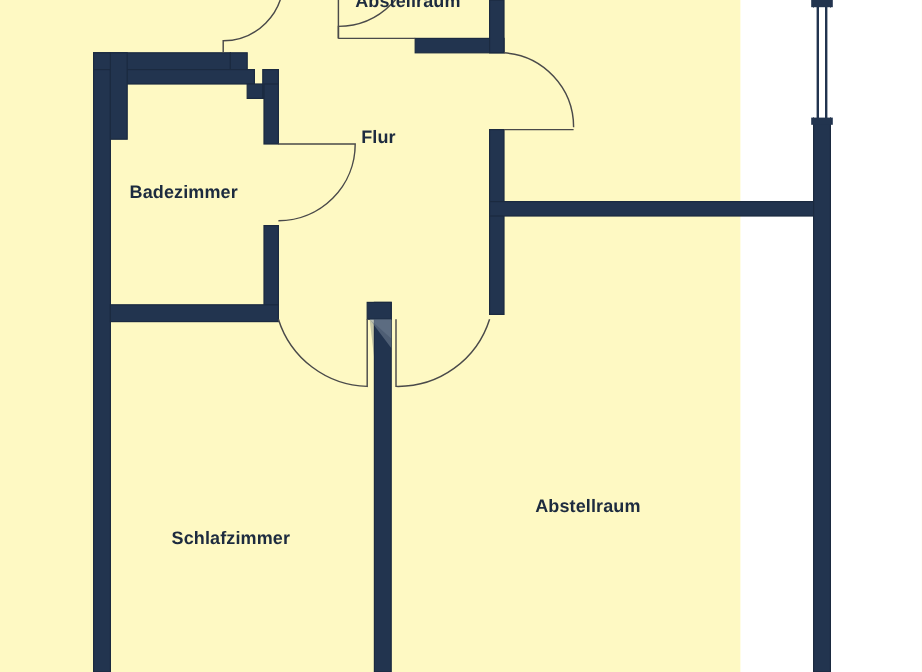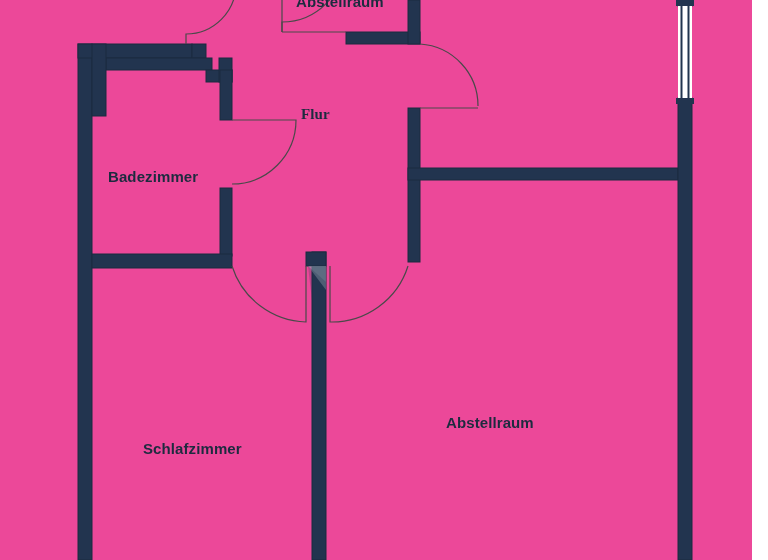--- a/index.html
+++ b/index.html
@@ -9,23 +9,23 @@
     background: #ffffff;
   }
   body {
     width: 768px;
     height: 560px;
     overflow: hidden;
     font-family: "Liberation Sans", sans-serif;
   }
   #floorplan-root {
     position: relative;
-    width: 752px;
+    width: 617px;
     height: 560px;
-    background: #ec4899;
+    background: #fef9c3;
   }
   #plan-svg {
     position: absolute;
     left: 0;
     top: 0;
     width: 768px;
     height: 560px;
     display: block;
   }
   .room-label {
@@ -38,25 +38,24 @@
     letter-spacing: 0.1px;
     user-select: none;
   }
   #label-abstellraum {
     left: 296px;
     top: -7px;
   }
   #label-flur {
     left: 301px;
     top: 106px;
-    font-family: Liberation Serif, serif;
   }
   #label-badezimmer {
     left: 108px;
-    top: 168px;
+    top: 152px;
   }
   #label-schlafzimmer {
     left: 143px;
     top: 440px;
   }
   #label-wohnzimmer {
     left: 446px;
     top: 414px;
   }
 </style>

